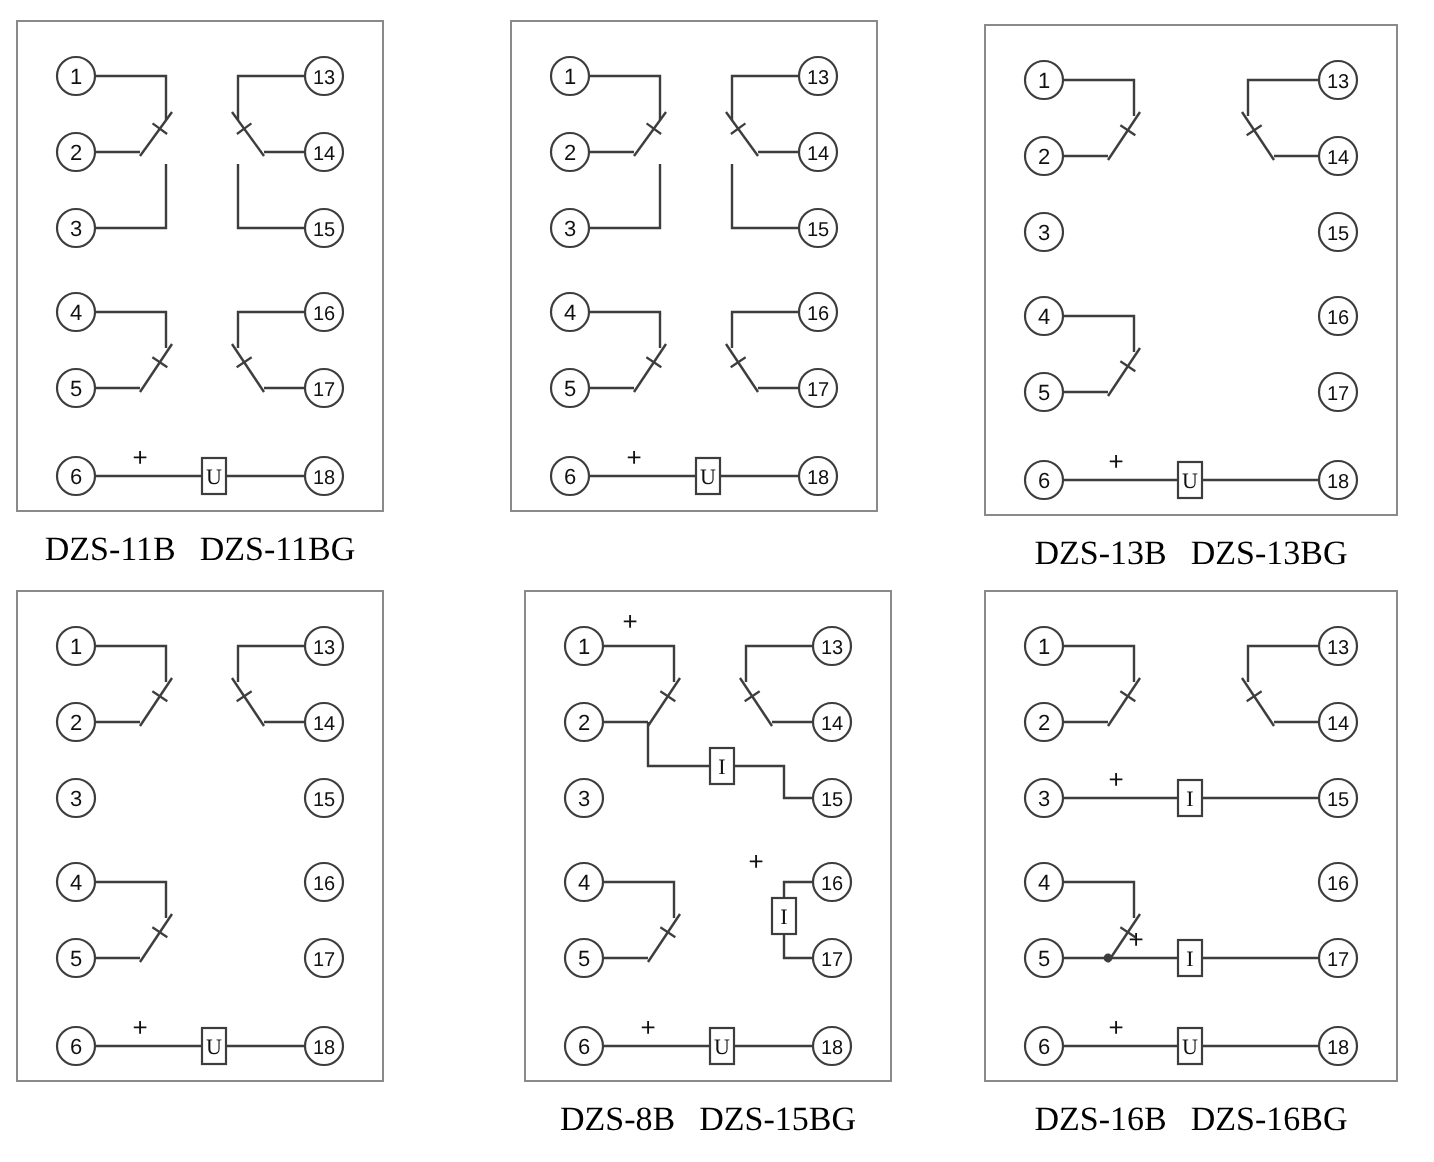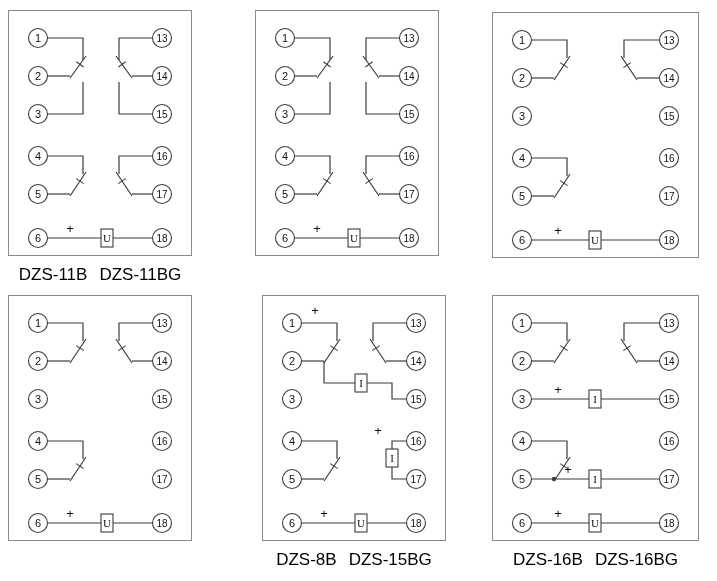--- a/index.html
+++ b/index.html
@@ -23,21 +23,21 @@
   }
   svg text {
     font-family: "Liberation Sans", sans-serif;
   }
   svg text.coil-letter {
     font-family: "Liberation Serif", serif;
   }
   .panel-label {
     margin-top: 9px;
     text-align: center;
-    font-family: Liberation Sans, sans-serif;
+    font-family: Liberation Serif, serif;
     font-size: 17px;
     color: #000000;
     white-space: nowrap;
   }
   .panel-label span {
     margin: 0 6px;
   }
 </style>
 </head>
 <body>
@@ -186,20 +186,21 @@
         <text x="177" y="69.8" text-anchor="middle" font-size="10" fill="#111111">14</text>
         <circle cx="177" cy="104" r="9.5" fill="#ffffff" stroke="#3d3d3d" stroke-width="1.1"></circle>
         <text x="177" y="107.8" text-anchor="middle" font-size="10" fill="#111111">15</text>
         <circle cx="177" cy="146" r="9.5" fill="#ffffff" stroke="#3d3d3d" stroke-width="1.1"></circle>
         <text x="177" y="149.8" text-anchor="middle" font-size="10" fill="#111111">16</text>
         <circle cx="177" cy="184" r="9.5" fill="#ffffff" stroke="#3d3d3d" stroke-width="1.1"></circle>
         <text x="177" y="187.8" text-anchor="middle" font-size="10" fill="#111111">17</text>
         <circle cx="177" cy="228" r="9.5" fill="#ffffff" stroke="#3d3d3d" stroke-width="1.1"></circle>
         <text x="177" y="231.8" text-anchor="middle" font-size="10" fill="#111111">18</text>
       </svg>
+      <div class="panel-label"><span>DZS-13B</span><span>DZS-13BG</span></div>
     </div>
     <div class="panel" style="left: 8px; top: 295px; width: 184px;">
       <svg width="184" height="246" viewBox="0 0 184 246">
         <rect x="0.5" y="0.5" width="183" height="245" fill="none" stroke="#8a8a8a" stroke-width="1"></rect>
         <polyline points="40,28 75,28 75,46" fill="none" stroke="#3d3d3d" stroke-width="1.2"></polyline>
         <line x1="62" y1="68" x2="78" y2="44" stroke="#3d3d3d" stroke-width="1.2"></line>
         <line x1="68.1757736754797" y1="50.62384911698648" x2="75.6642263245203" y2="55.61615088301353" stroke="#3d3d3d" stroke-width="1.1"></line>
         <polyline points="40,66 62,66" fill="none" stroke="#3d3d3d" stroke-width="1.2"></polyline>
         <polyline points="145,28 111,28 111,46" fill="none" stroke="#3d3d3d" stroke-width="1.2"></polyline>
         <line x1="124" y1="68" x2="108" y2="44" stroke="#3d3d3d" stroke-width="1.2"></line>

